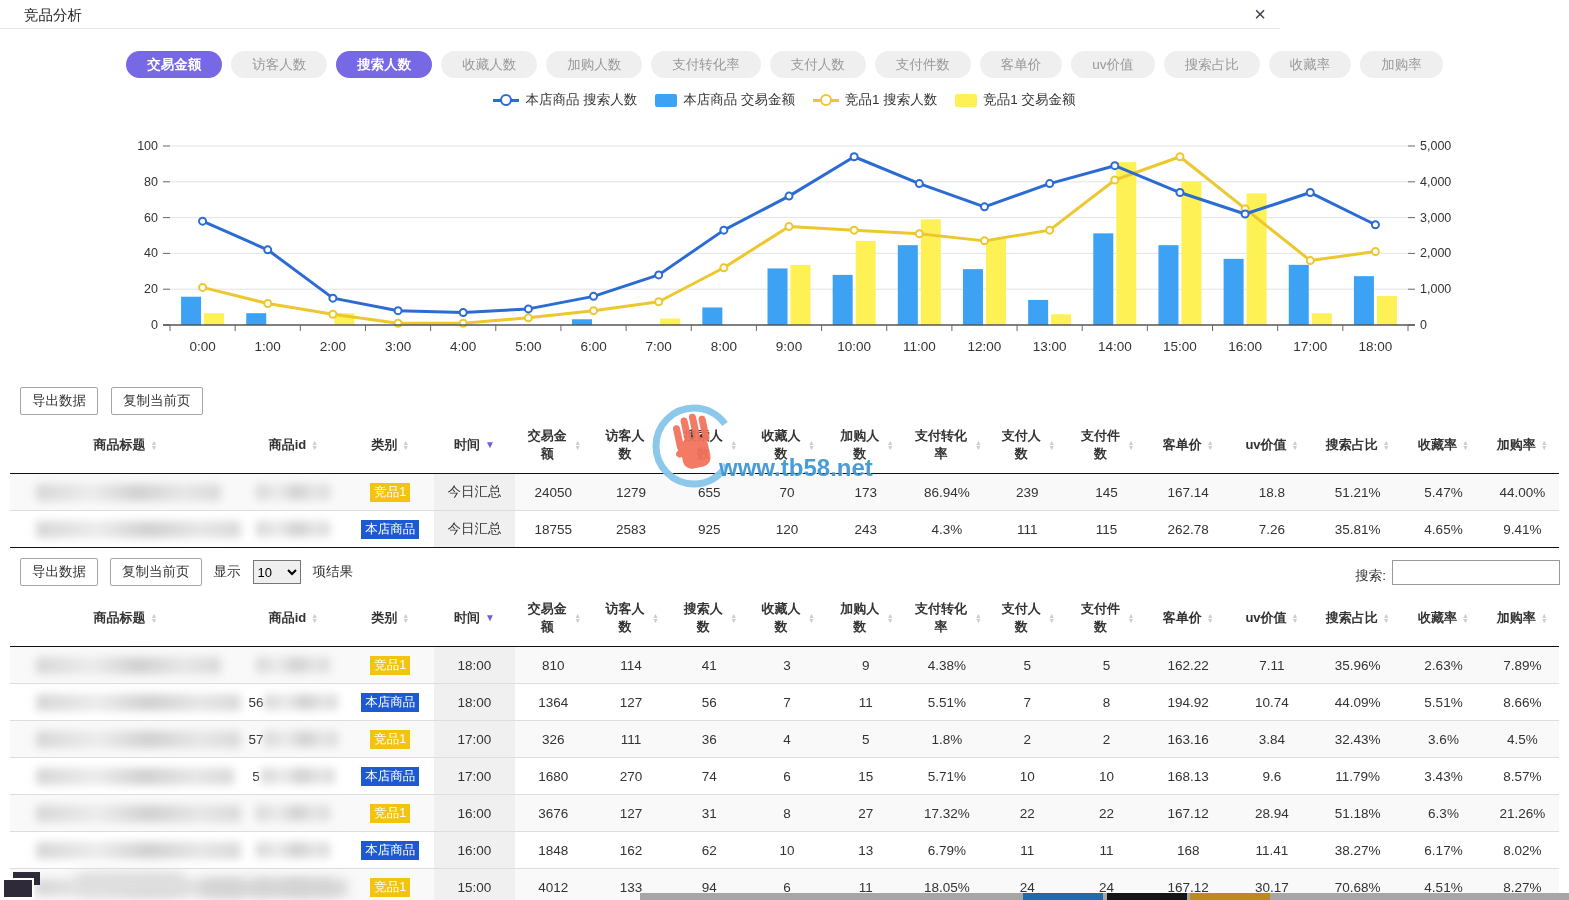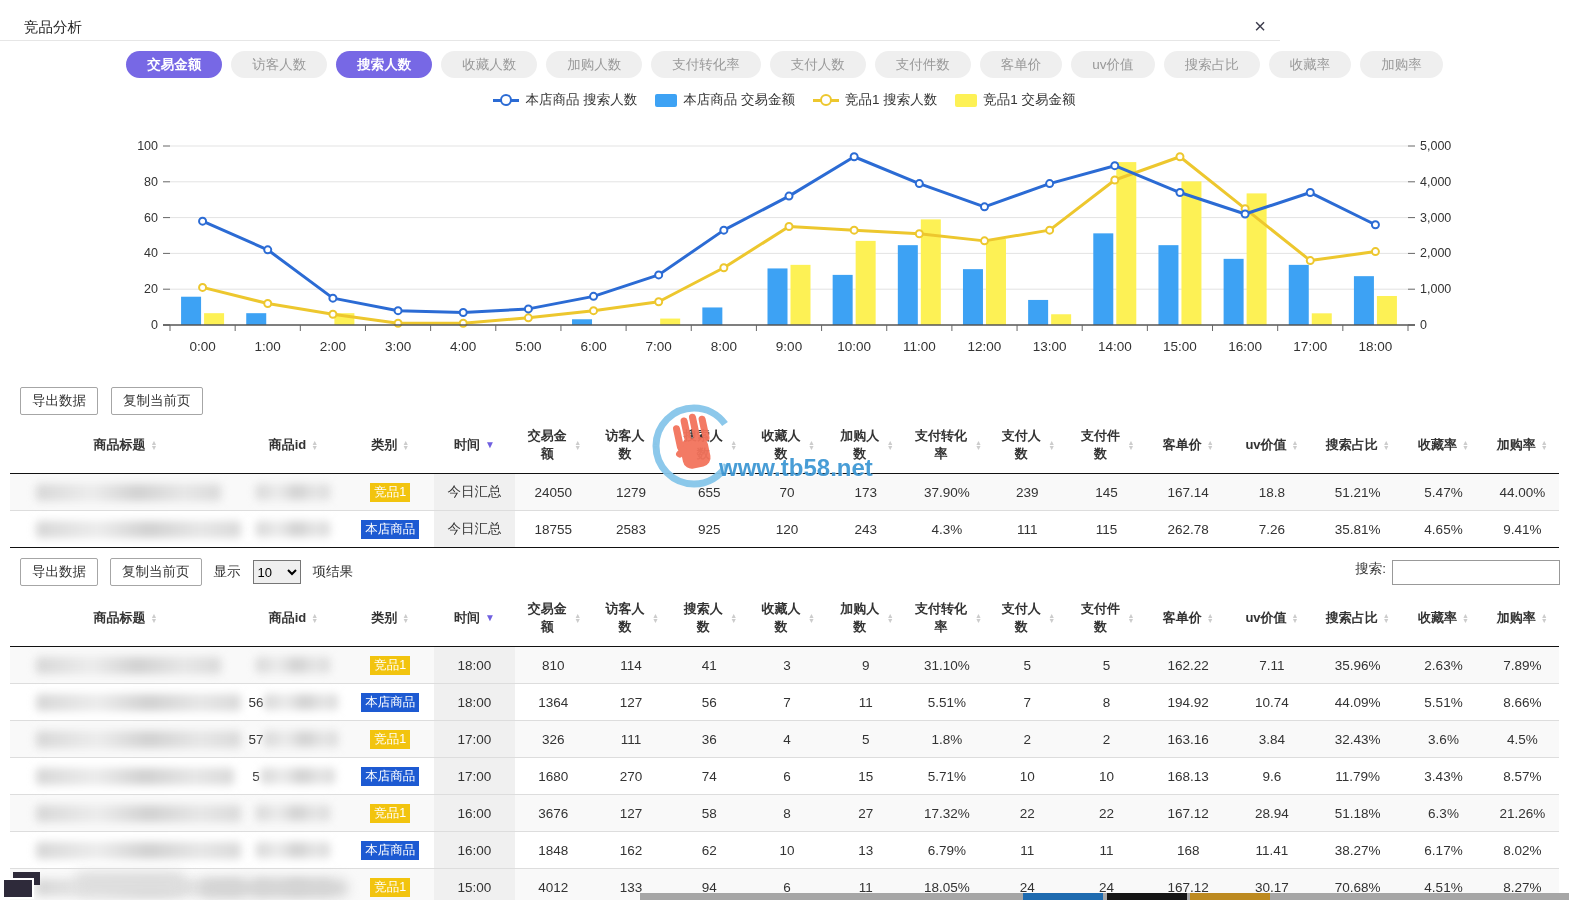--- a/index.html
+++ b/index.html
@@ -1,21 +1,21 @@
 <!DOCTYPE html>
 <html><head>
 <meta charset="utf-8">
 <style>
   html,body{margin:0;padding:0;}
   body{
     width:1569px;height:900px;overflow:hidden;position:relative;
     background:#fff;font-family:"Liberation Sans","DejaVu Sans",sans-serif;color:#333;
   }
   
-  .titlebar{position:absolute;left:0;top:12px;width:1280px;height:28px;border-bottom:1px solid #e6e6e6;background:#fff;}
+  .titlebar{position:absolute;left:0;top:0;width:1280px;height:28px;border-bottom:1px solid #e6e6e6;background:#fff;}
   .titlebar .wtitle{position:absolute;left:24px;top:6px;font-size:14.5px;color:#222;}
   .titlebar .wclose{position:absolute;right:14px;top:2px;font-size:20px;color:#3c3c4c;cursor:pointer;line-height:24px;}
   
   .tabsrow{position:absolute;left:0;top:51px;width:1569px;display:flex;justify-content:center;gap:9px;}
   .tab{height:27px;line-height:27px;padding:0 21px;border-radius:14px;background:#efefef;color:#999;font-size:13.5px;cursor:pointer;white-space:nowrap;}
   .tab.active{color:#fff;font-weight:bold;}
   
   .legendrow{position:absolute;left:0;top:91px;width:1569px;display:flex;justify-content:center;align-items:center;gap:18px;font-size:13.5px;color:#333;}
   .litem{display:flex;align-items:center;gap:6px;}
   .m-linecircle{position:relative;width:26px;height:14px;display:inline-block;}
@@ -24,21 +24,21 @@
   .m-rect{width:22px;height:13px;border-radius:2px;display:inline-block;}
   
   #chart-svg{position:absolute;left:0;top:133px;}
   .ax{font-size:12.5px;fill:#333;}
   .axx{font-size:13.5px;fill:#333;}
   
   .btn{background:#fff;border:1px solid #a6a6a6;border-radius:2px;padding:4px 11px;font-size:13.5px;color:#333;cursor:pointer;font-family:inherit;}
   .btns1{position:absolute;left:20px;top:387px;display:flex;gap:13px;}
   .controls2{position:absolute;left:20px;top:558px;display:flex;align-items:center;gap:12px;font-size:13.5px;}
   .controls2 select{width:48px;height:24px;border:1px solid #767676;font-size:13px;font-family:inherit;}
-  .searchbox{position:absolute;right:9px;top:560px;display:flex;align-items:flex-start;gap:6px;font-size:13.5px;}
+  .searchbox{position:absolute;right:9px;top:560px;display:flex;align-items:flex-end;gap:6px;font-size:13.5px;}
   .searchbox input{width:162px;height:21px;border:1px solid #999;font-family:inherit;}
   
   table.dt{position:absolute;left:10px;width:1549px;border-collapse:collapse;table-layout:fixed;font-size:13.5px;color:#333;}
   table.dt.t1{top:417px;}
   table.dt.t2{top:590px;}
   table.dt th{font-weight:bold;font-size:13px;height:56px;vertical-align:middle;border-bottom:1px solid #111;padding:0;background:#fff;}
   table.dt td{height:36px;text-align:center;border-top:1px solid #ddd;padding:0;}
   table.dt tbody tr:nth-child(odd) td{background:#f9f9f9;}
   table.dt tbody tr:nth-child(even) td{background:#fff;}
   table.dt tbody tr td.time-col{background:#f0f0f0;}
@@ -447,21 +447,21 @@
             <div class="censor censor-id"></div>
           </div>
         </td>
         <td><span class="badge" style="background: rgb(242, 196, 15);">竞品1</span></td>
         <td class="time-col">今日汇总</td>
         <td>24050</td>
         <td>1279</td>
         <td>655</td>
         <td>70</td>
         <td>173</td>
-        <td>37.90%</td>
+        <td>86.94%</td>
         <td>239</td>
         <td>145</td>
         <td>167.14</td>
         <td>18.8</td>
         <td>51.21%</td>
         <td>5.47%</td>
         <td>44.00%</td>
       </tr>
       <tr>
         <td>
@@ -706,21 +706,21 @@
             <div class="censor censor-id"></div>
           </div>
         </td>
         <td><span class="badge" style="background: rgb(242, 196, 15);">竞品1</span></td>
         <td class="time-col">18:00</td>
         <td>810</td>
         <td>114</td>
         <td>41</td>
         <td>3</td>
         <td>9</td>
-        <td>31.10%</td>
+        <td>4.38%</td>
         <td>5</td>
         <td>5</td>
         <td>162.22</td>
         <td>7.11</td>
         <td>35.96%</td>
         <td>2.63%</td>
         <td>7.89%</td>
       </tr>
       <tr>
         <td>
@@ -814,21 +814,21 @@
         </td>
         <td>
           <div class="id-cell-inner">
             <div class="censor censor-id"></div>
           </div>
         </td>
         <td><span class="badge" style="background: rgb(242, 196, 15);">竞品1</span></td>
         <td class="time-col">16:00</td>
         <td>3676</td>
         <td>127</td>
-        <td>58</td>
+        <td>31</td>
         <td>8</td>
         <td>27</td>
         <td>17.32%</td>
         <td>22</td>
         <td>22</td>
         <td>167.12</td>
         <td>28.94</td>
         <td>51.18%</td>
         <td>6.3%</td>
         <td>21.26%</td>

